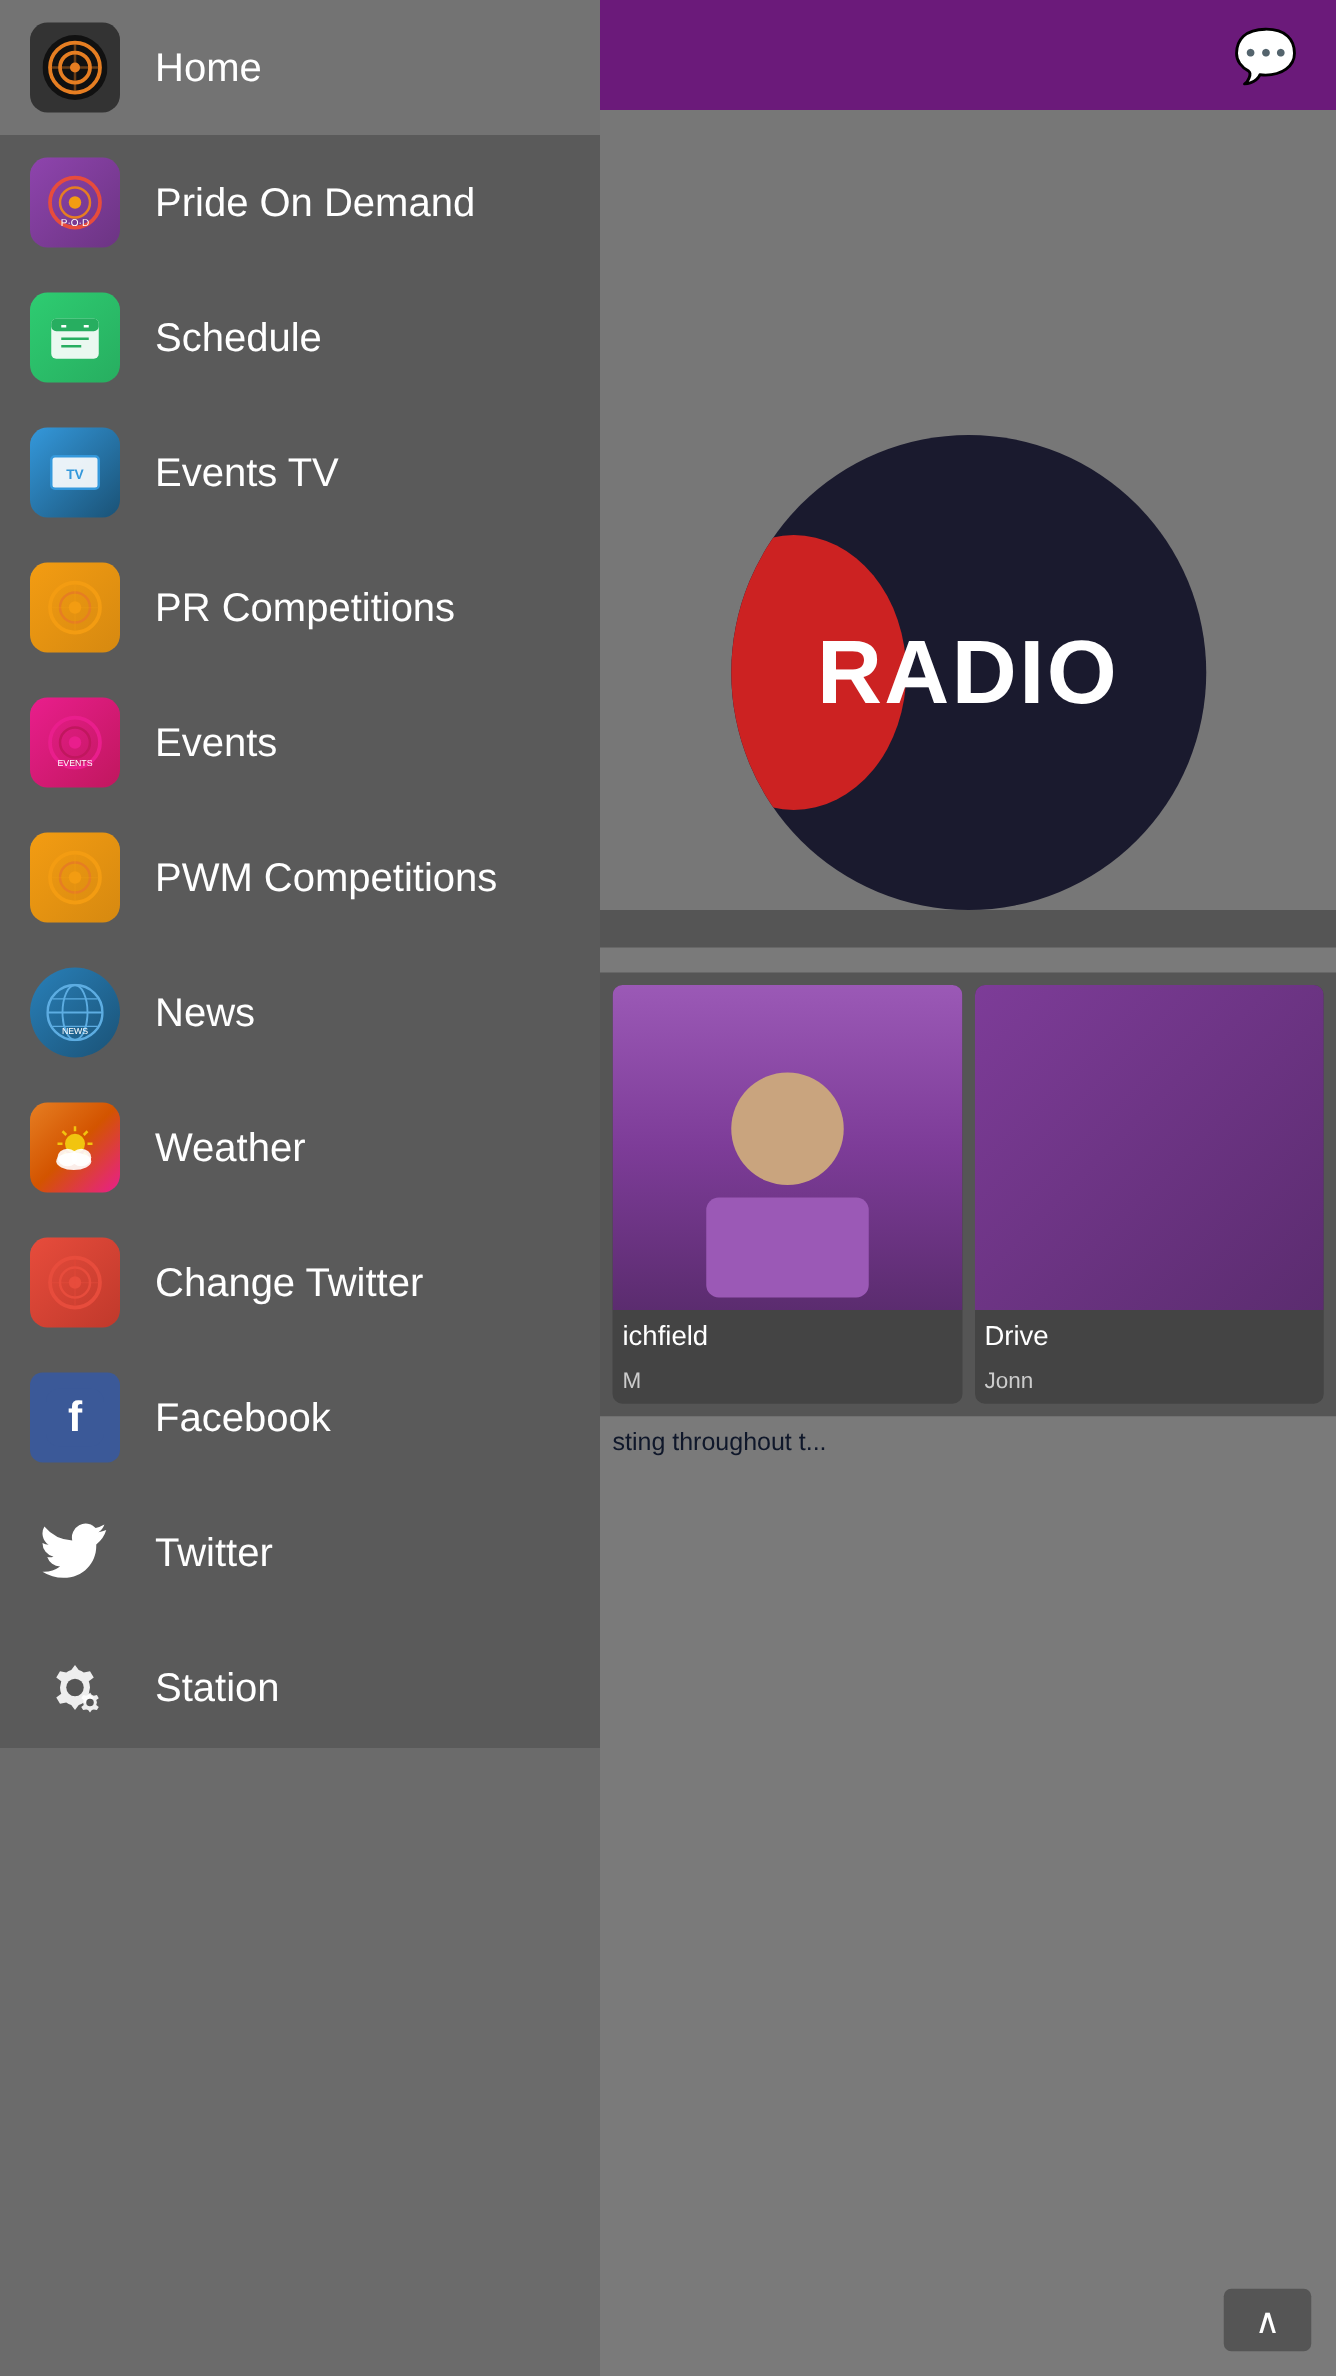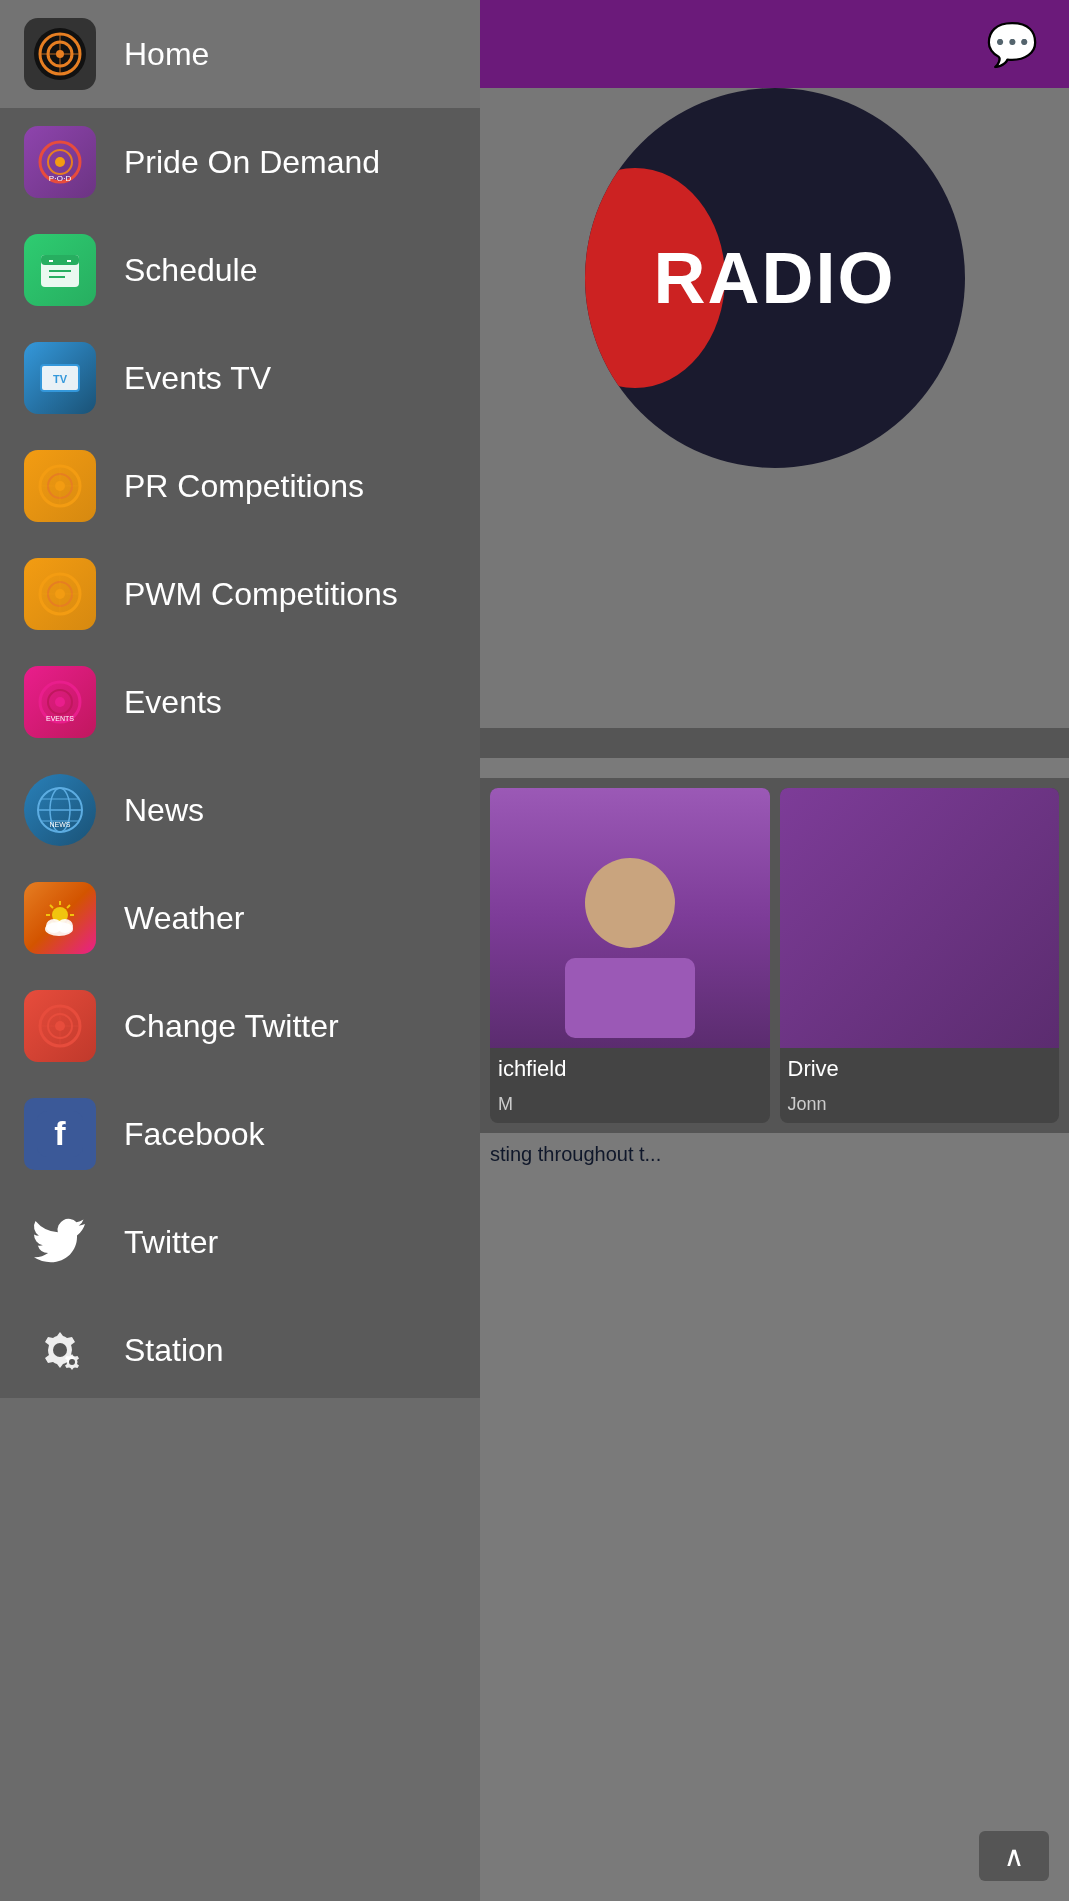--- a/index.html
+++ b/index.html
@@ -37,21 +37,21 @@
     .chat-icon {
       color: white;
       font-size: 42px;
     }
 
     
     .radio-logo-area {
       width: 100%;
       height: 640px;
       display: flex;
-      align-items: flex-start;
+      align-items: flex-end;
       justify-content: center;
       background: #777;
       position: relative;
     }
 
     .radio-circle {
       width: 380px;
       height: 380px;
       background: #1a1a2e;
       border-radius: 50%;
@@ -326,41 +326,41 @@
         <circle cx="23" cy="23" r="20" fill="none" stroke="#f39c12" stroke-width="3"></circle>
         <circle cx="23" cy="23" r="12" fill="none" stroke="#e67e22" stroke-width="2"></circle>
         <circle cx="23" cy="23" r="5" fill="#f39c12"></circle>
         <path d="M23 3 L23 43 M3 23 L43 23" stroke="#f39c12" stroke-width="1" opacity="0.3"></path>
       </svg>
     </div>
     <span class="menu-label">PR Competitions</span>
   </div>
 
   <div class="menu-item">
+    <div class="menu-icon icon-events">
+      <svg width="46" height="46" viewBox="0 0 46 46">
+        <circle cx="23" cy="23" r="20" fill="none" stroke="#e91e8c" stroke-width="3"></circle>
+        <circle cx="23" cy="23" r="12" fill="none" stroke="#c0175e" stroke-width="2"></circle>
+        <circle cx="23" cy="23" r="5" fill="#e91e8c"></circle>
+        <text x="23" y="42" text-anchor="middle" font-size="7" fill="white">EVENTS</text>
+      </svg>
+    </div>
+    <span class="menu-label">Events</span>
+  </div>
+
+  <div class="menu-item">
     <div class="menu-icon icon-pwmcomp">
       <svg width="46" height="46" viewBox="0 0 46 46">
         <circle cx="23" cy="23" r="20" fill="none" stroke="#f39c12" stroke-width="3"></circle>
         <circle cx="23" cy="23" r="12" fill="none" stroke="#e67e22" stroke-width="2"></circle>
         <circle cx="23" cy="23" r="5" fill="#f39c12"></circle>
         <path d="M23 3 L23 43 M3 23 L43 23" stroke="#f39c12" stroke-width="1" opacity="0.3"></path>
       </svg>
     </div>
     <span class="menu-label">PWM Competitions</span>
-  </div>
-
-  <div class="menu-item">
-    <div class="menu-icon icon-events">
-      <svg width="46" height="46" viewBox="0 0 46 46">
-        <circle cx="23" cy="23" r="20" fill="none" stroke="#e91e8c" stroke-width="3"></circle>
-        <circle cx="23" cy="23" r="12" fill="none" stroke="#c0175e" stroke-width="2"></circle>
-        <circle cx="23" cy="23" r="5" fill="#e91e8c"></circle>
-        <text x="23" y="42" text-anchor="middle" font-size="7" fill="white">EVENTS</text>
-      </svg>
-    </div>
-    <span class="menu-label">Events</span>
   </div>
 
   <div class="menu-item">
     <div class="menu-icon" style="border-radius:50%;background:linear-gradient(135deg,#2980b9,#1a5276);">
       <svg width="46" height="46" viewBox="0 0 46 46">
         <circle cx="23" cy="23" r="22" fill="none" stroke="#5dade2" stroke-width="2"></circle>
         <ellipse cx="23" cy="23" rx="10" ry="22" fill="none" stroke="#5dade2" stroke-width="1.5"></ellipse>
         <line x1="1" y1="23" x2="45" y2="23" stroke="#5dade2" stroke-width="1.5"></line>
         <line x1="5" y1="12" x2="41" y2="12" stroke="#5dade2" stroke-width="1"></line>
         <line x1="5" y1="34" x2="41" y2="34" stroke="#5dade2" stroke-width="1"></line>

